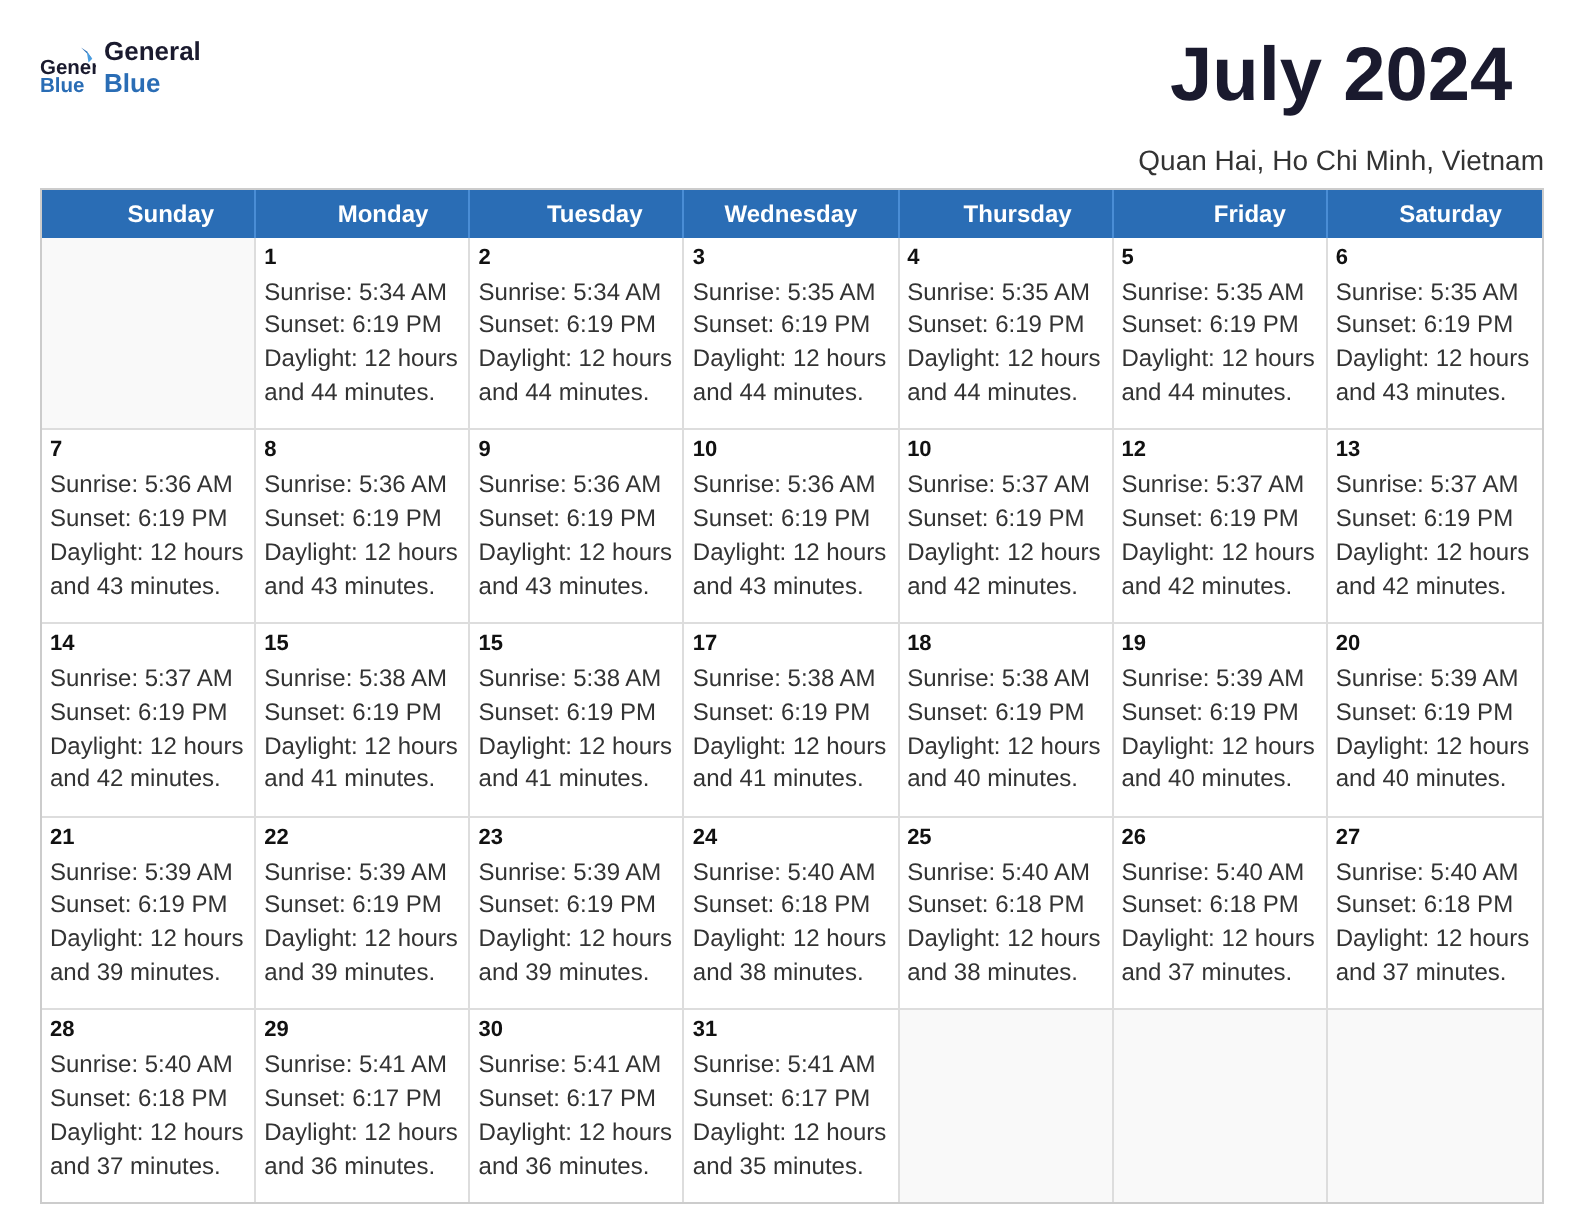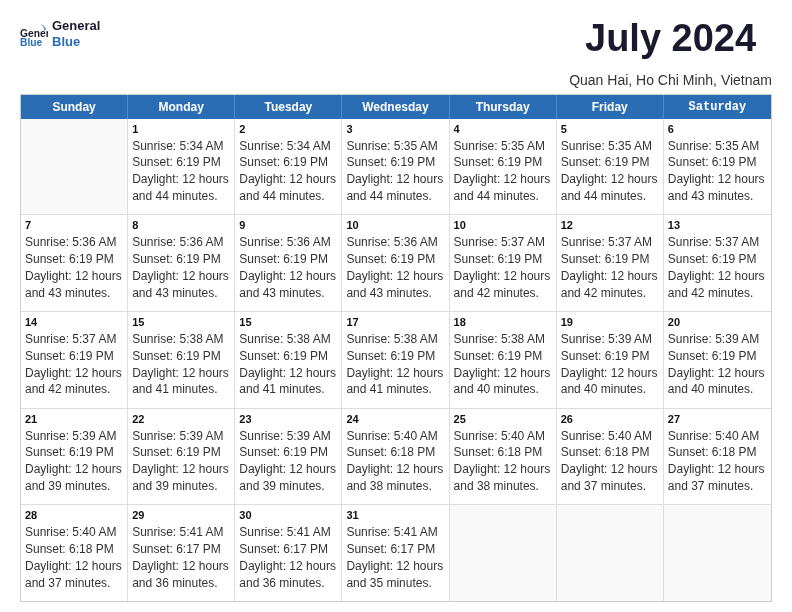--- a/index.html
+++ b/index.html
@@ -55,25 +55,25 @@
     }
     .cal-header-row {
       display: grid;
       grid-template-columns: repeat(7, 1fr);
       background: #2a6db5;
     }
     .cal-header-cell {
       color: #fff;
       font-size: 12px;
       font-weight: bold;
-      text-align: center;
-      padding: 5px 0;
+      text-align: right;
+      padding: 5px 20px;
       border-right: 1px solid #4a8dd5;
     }
-    .cal-header-cell:last-child { border-right: none; font-family: Liberation Mono, monospace; }
+    .cal-header-cell:last-child { border-right: none; }
     .cal-body {
       flex: 1;
       display: flex;
       flex-direction: column;
     }
     .cal-row {
       display: grid;
       grid-template-columns: repeat(7, 1fr);
       flex: 1;
       border-bottom: 1px solid #ddd;

